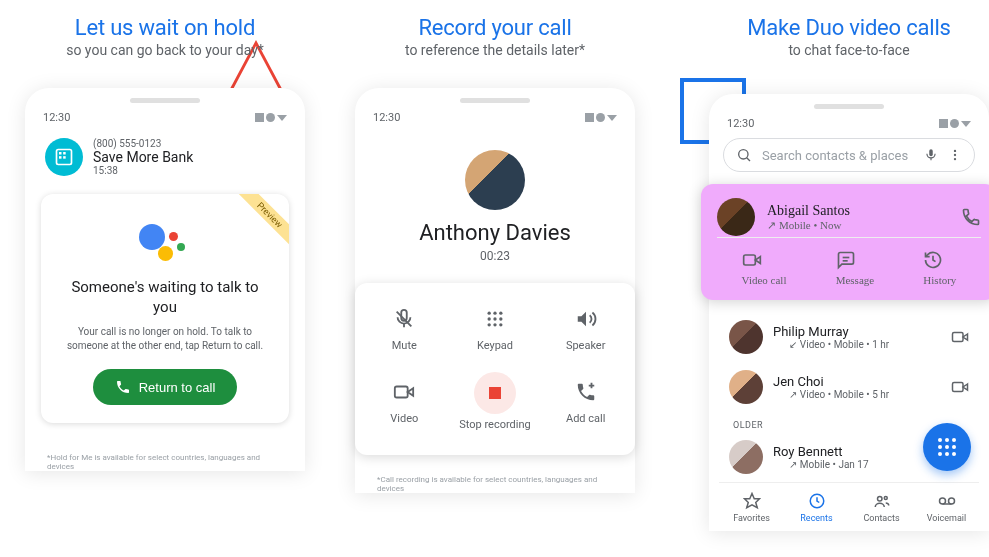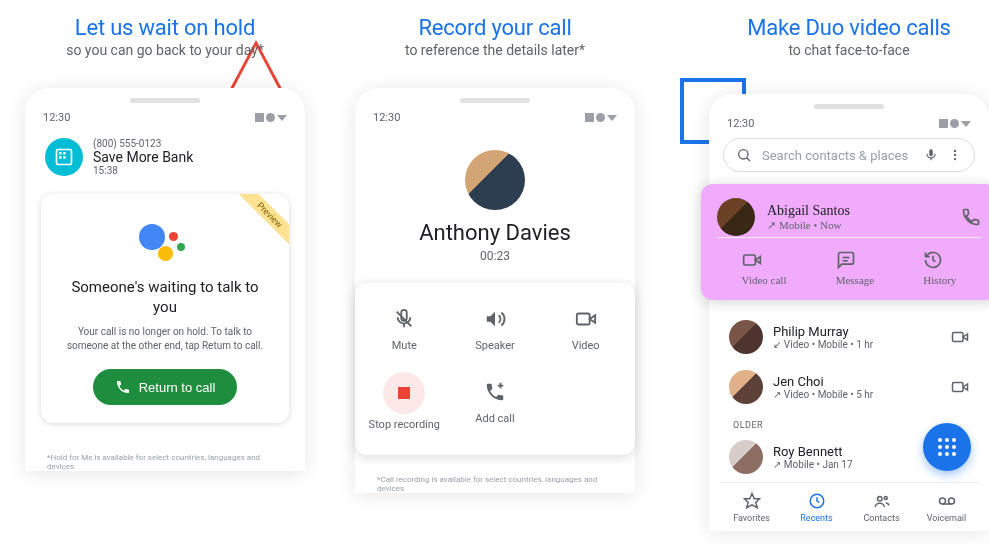--- a/index.html
+++ b/index.html
@@ -112,21 +112,21 @@
 .c-meta { font-size: 11px; color: #5f6368; }
 .actions-row { display: flex; justify-content: space-around; border-top: 1px solid #eee; margin-top: 1px; padding-top: 12px; }
 .act { text-align: center; font-size: 11px; color: #5f6368; }
 .act .ic { margin-bottom: 4px; }
 .recent-row { display: flex; align-items: center; gap: 10px; padding: 8px 10px; }
 .av-xs { width: 34px; height: 34px; border-radius: 50%; }
 .av-p { background: linear-gradient(135deg,#795548 45%,#4e342e 45%); }
 .av-j { background: linear-gradient(135deg,#e0b088 45%,#5d4037 45%); }
 .av-r { background: linear-gradient(135deg,#d7ccc8 45%,#8d6e63 45%); }
 .r-name { font-size: 13px; color: #202124; }
-.r-meta { font-size: 10px; color: #5f6368; }
+.r-meta { font-size: 10px; color: #5f6368; margin-left: 16px; }
 .older-hdr { font-size: 9px; color: #5f6368; padding: 8px 14px 2px; letter-spacing: 0.5px; }
 .fab { position: absolute; right: 18px; bottom: 60px; width: 48px; height: 48px; border-radius: 50%; background: #1a73e8; box-shadow: 0 4px 10px rgba(26,115,232,0.4); display: flex; align-items: center; justify-content: center; }
 .fab-grid { display: grid; grid-template-columns: repeat(3,4px); gap: 3px; }
 .fab-grid span { width: 4px; height: 4px; background: #fff; border-radius: 50%; }
 .bottom-nav { display: flex; border-top: 1px solid #eee; }
 .bn-item { flex: 1; text-align: center; padding: 8px 2px; font-size: 9px; color: #5f6368; }
 .bn-item.active { color: #1a73e8; }
 .bn-ic { width: 20px; height: 20px; margin: 0 auto 2px; display: flex; align-items: center; justify-content: center; }
 svg { display: block; }
 </style>
@@ -213,20 +213,36 @@
       <div class="call-cell">
         <div class="ic">
             <svg width="22" height="22" viewBox="0 0 24 24" fill="none" stroke="#5f6368" stroke-width="2">
               <path d="M12 2a3 3 0 0 1 3 3v6a3 3 0 0 1-6 0V5a3 3 0 0 1 3-3z"></path>
               <path d="M19 10a7 7 0 0 1-14 0"></path>
               <line x1="12" y1="17" x2="12" y2="21"></line>
               <line x1="4" y1="4" x2="20" y2="20"></line>
             </svg>
           </div>
         <div class="lbl">Mute</div>
+      </div>
+      <div class="call-cell">
+        <div class="ic">
+            <svg width="20" height="20" viewBox="0 0 24 24" fill="#5f6368">
+              <circle cx="5" cy="5" r="2"></circle>
+              <circle cx="12" cy="5" r="2"></circle>
+              <circle cx="19" cy="5" r="2"></circle>
+              <circle cx="5" cy="12" r="2"></circle>
+              <circle cx="12" cy="12" r="2"></circle>
+              <circle cx="19" cy="12" r="2"></circle>
+              <circle cx="5" cy="19" r="2"></circle>
+              <circle cx="12" cy="19" r="2"></circle>
+              <circle cx="19" cy="19" r="2"></circle>
+            </svg>
+          </div>
+        <div class="lbl">Keypad</div>
       </div>
       <div class="call-cell">
         <div class="ic">
             <svg width="22" height="22" viewBox="0 0 24 24" fill="none" stroke="#5f6368" stroke-width="2">
               <polygon points="3 9 7 9 12 4 12 20 7 15 3 15 3 9" fill="#5f6368" stroke="none"></polygon>
               <path d="M16 8a5 5 0 0 1 0 8"></path>
               <path d="M19 5a9 9 0 0 1 0 14"></path>
             </svg>
           </div>
         <div class="lbl">Speaker</div>

